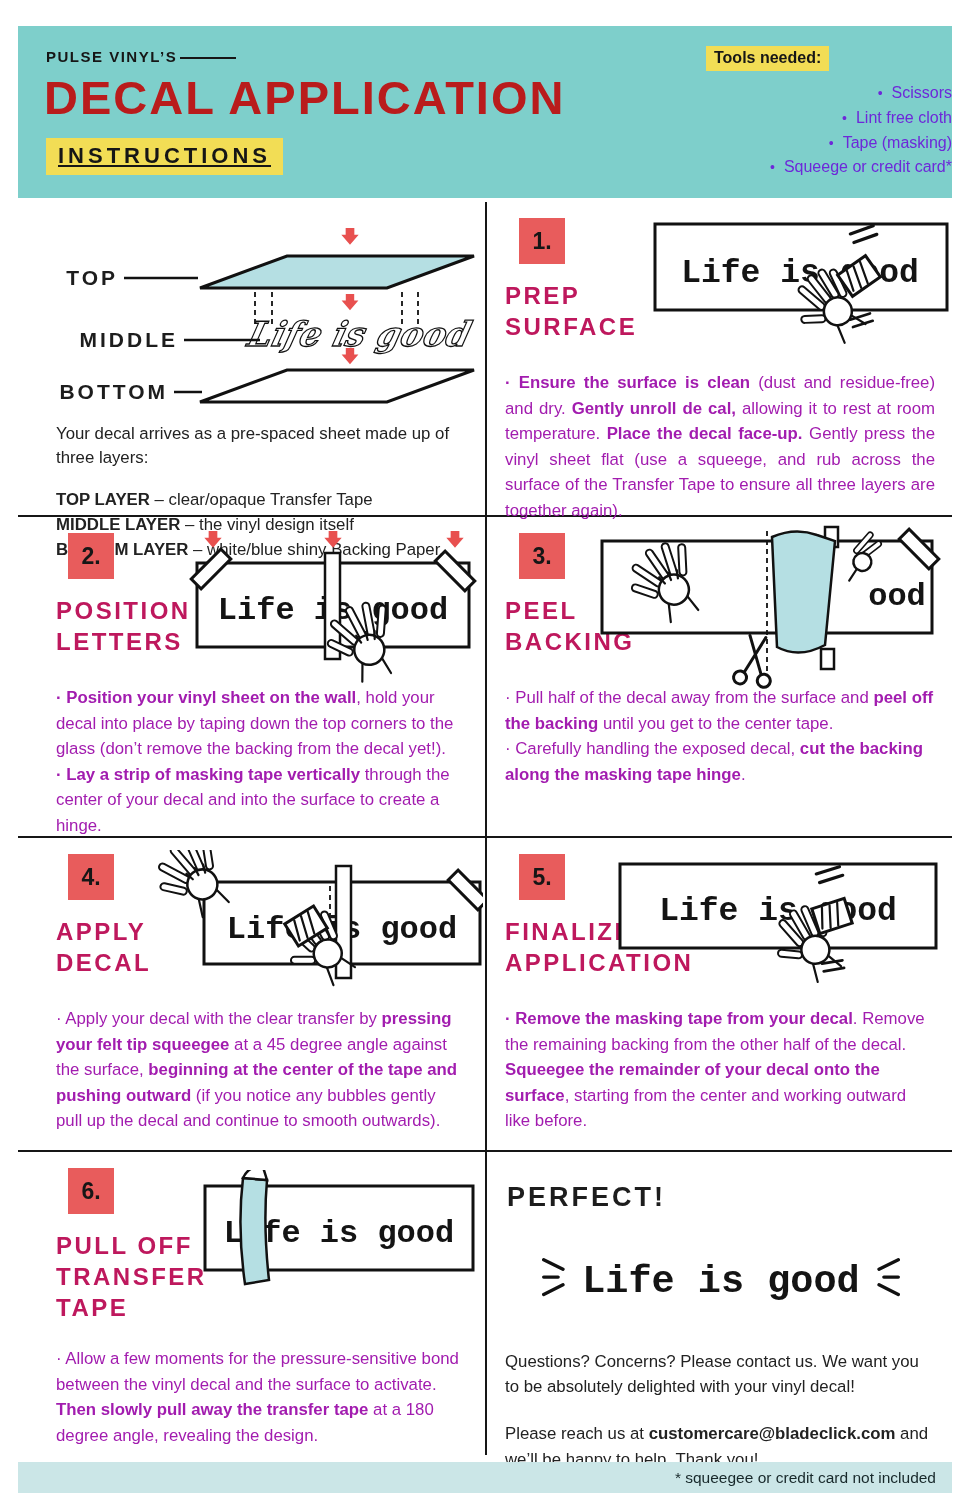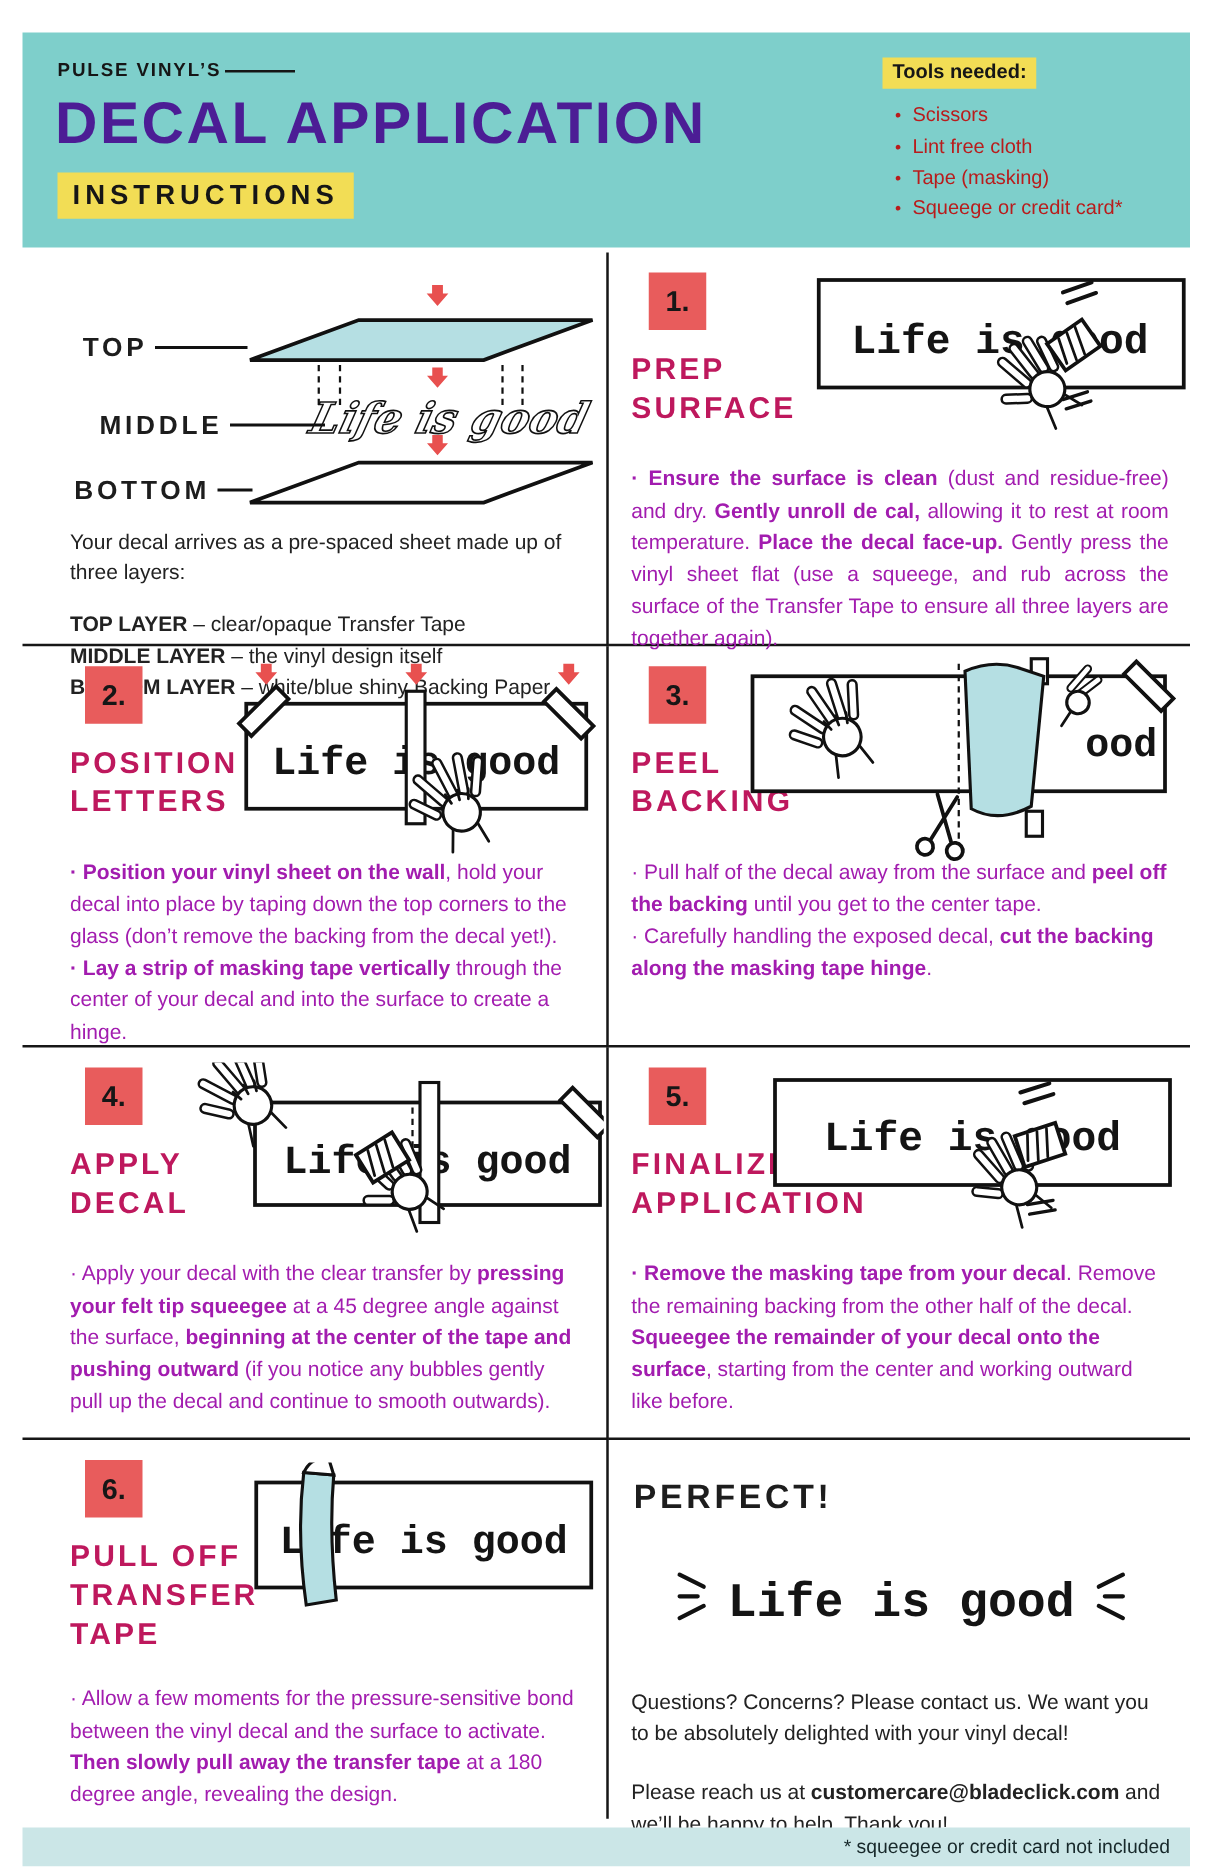--- a/index.html
+++ b/index.html
@@ -2,26 +2,26 @@
 <html><head>
 <meta charset="utf-8">
 <style>
   html,body{margin:0;padding:0;background:#fff;}
   .page{position:relative;width:970px;height:1500px;background:#fff;overflow:hidden;
         font-family:"Liberation Sans",sans-serif;color:#222;}
   
   .header{position:absolute;left:18px;top:26px;width:934px;height:172px;background:#7ECFCB;}
   .brand{position:absolute;left:28px;top:22px;font-size:15px;font-weight:700;letter-spacing:1.5px;color:#161616;}
   .brand-line{display:inline-block;width:56px;border-bottom:2px solid #161616;margin-left:3px;transform:translateY(-3px);}
-  .main-title{position:absolute;left:26px;top:44px;font-size:47px;font-weight:800;letter-spacing:2px;color:#4c1d95;white-space:nowrap;}
-  .subtitle{position:absolute;left:28px;top:112px;background:#F2DD55;padding:5px 12px 6px;font-size:22px;font-weight:700;letter-spacing:4px;color:#161616;}
+  .main-title{position:absolute;left:26px;top:44px;font-size:47px;font-weight:800;letter-spacing:2px;color:#b91c1c;white-space:nowrap;}
+  .subtitle{position:absolute;left:28px;top:112px;background:#F2DD55;padding:5px 12px 6px;font-size:22px;font-weight:700;letter-spacing:4px;color:#161616;text-decoration:underline;}
   .tools{position:absolute;left:688px;top:20px;width:246px;}
   .tools-title{display:inline-block;background:#F2DD55;padding:3px 8px 4px;font-size:16px;font-weight:600;color:#161616;}
   .tools-list{margin:10px 0 0;padding:0 0 0 10px;list-style:none;}
-  .tools-list li{font-size:16px;line-height:1.55;color:#b91c1c;}
+  .tools-list li{font-size:16px;line-height:1.55;color:#6d28d9;text-align:right;}
   .tools-list li .dot{margin-right:9px;font-size:14px;}
   
   .grid{position:absolute;left:18px;top:202px;width:934px;height:1253px;display:grid;
         grid-template-columns:469px 465px;grid-template-rows:315px 321px 314px 303px;}
   .cell{position:relative;box-sizing:border-box;}
   .cell-l{border-right:2px solid #161616;padding:16px 24px 0 38px;}
   .cell-r{padding:16px 16px 0 18px;}
   .row-b{border-bottom:2px solid #161616;}
   
   .badge{width:46px;height:46px;background:#E85C5C;color:#161616;font-size:23px;font-weight:700;

